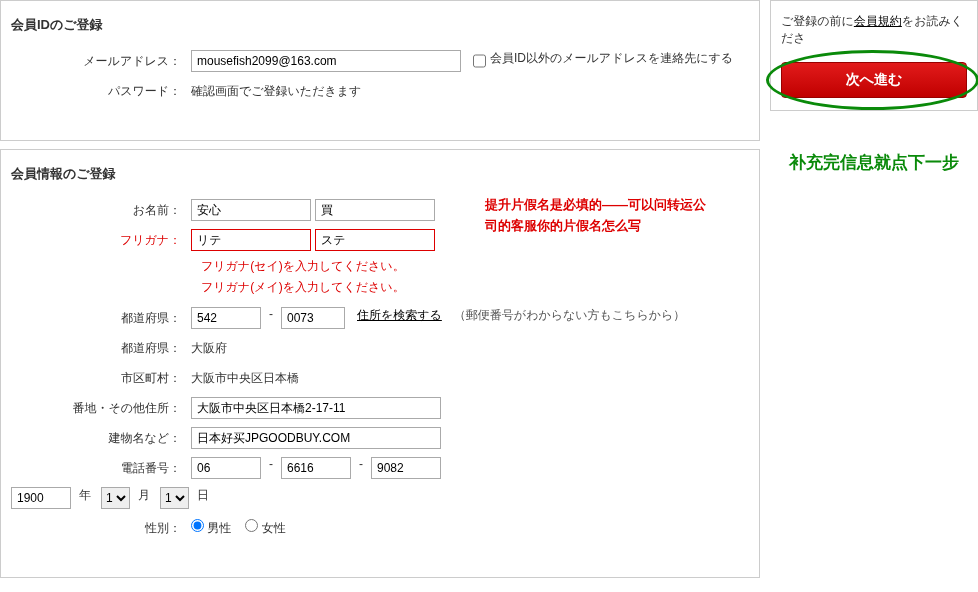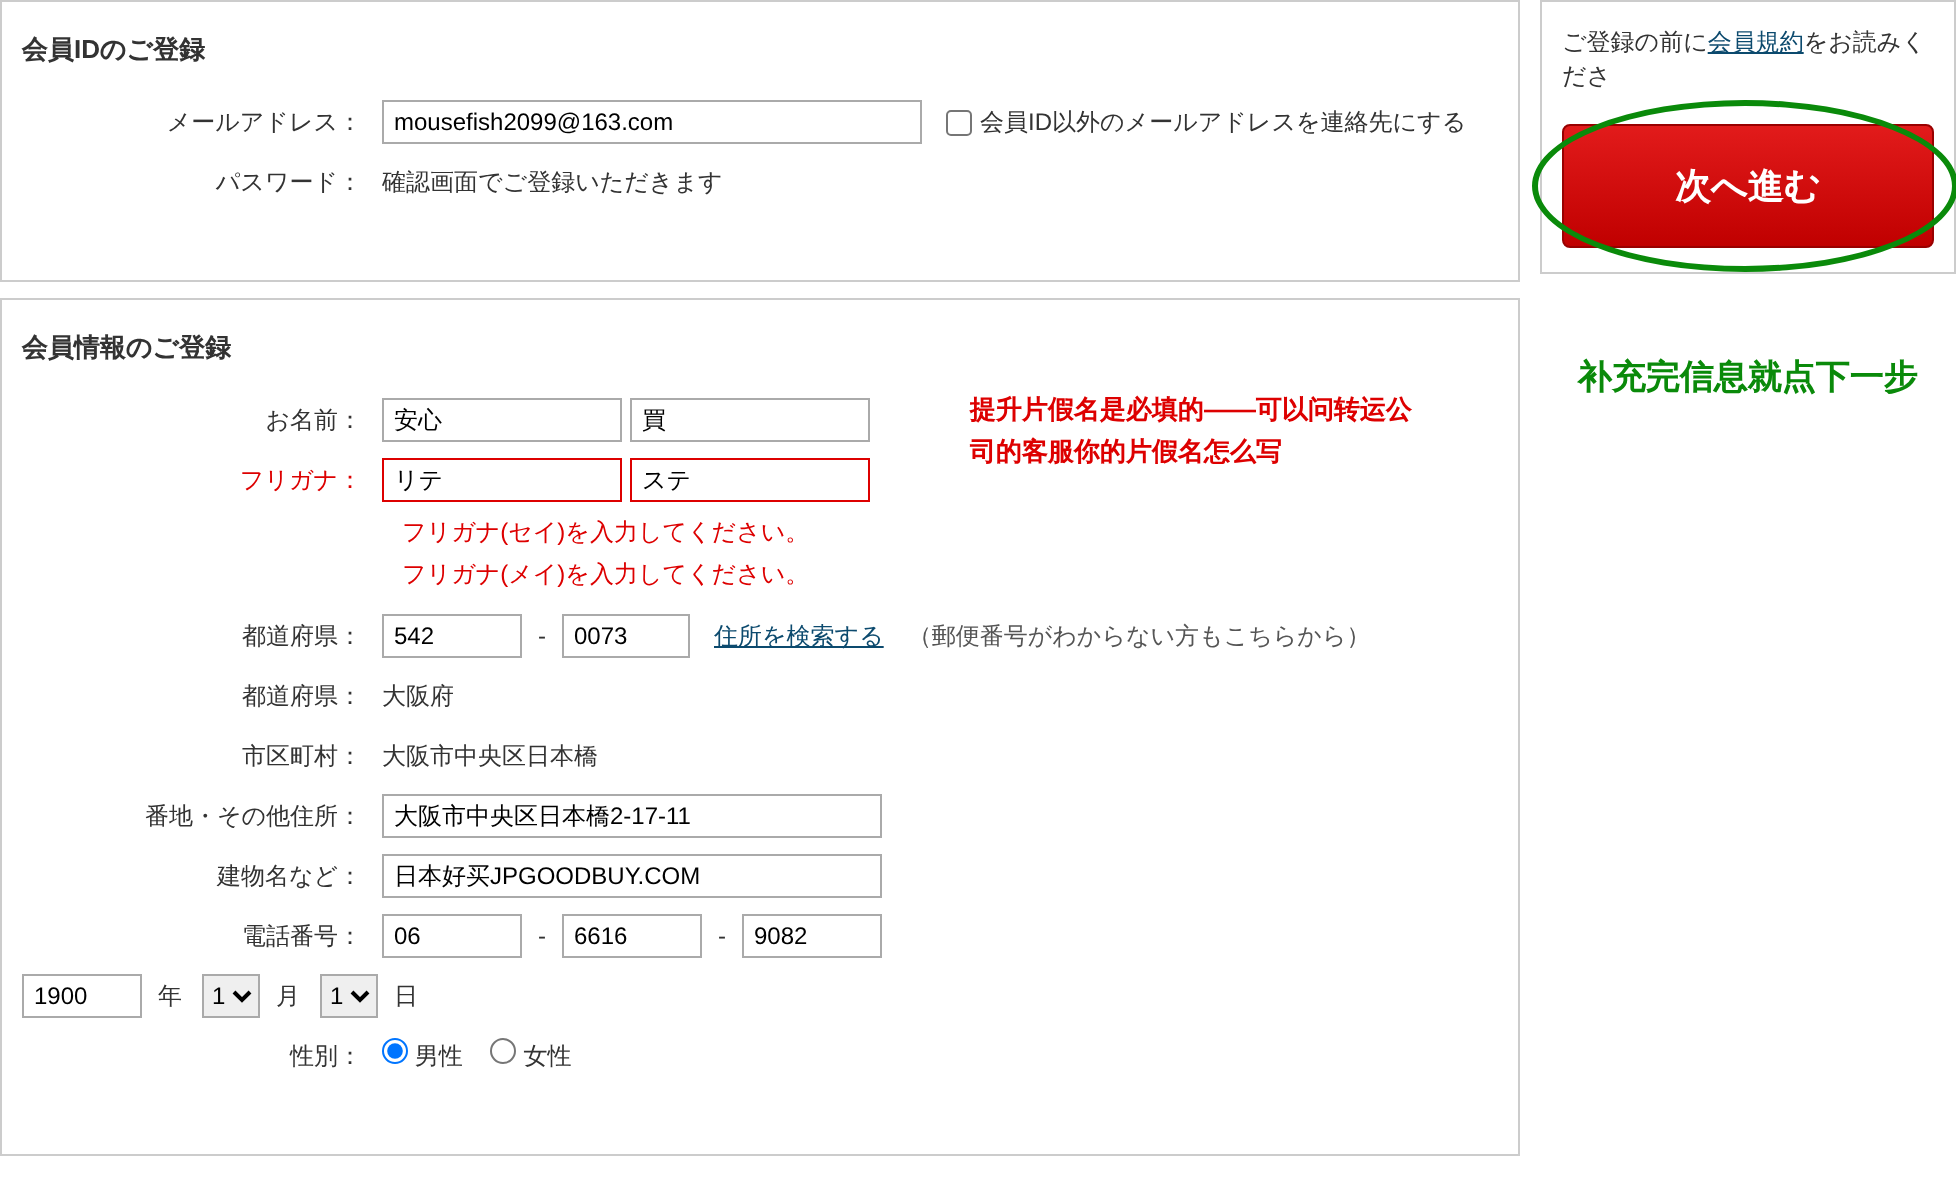--- a/index.html
+++ b/index.html
@@ -4,35 +4,35 @@
 <style>
 * { box-sizing: border-box; margin: 0; padding: 0; }
 body { font-family: "MS PGothic", Meiryo, sans-serif; font-size: 12px; color: #333; background: #fff; width: 978px; }
 .container { display: flex; }
 .left { width: 760px; }
 .right { flex: 1; padding-left: 10px; }
 .panel { border: 1px solid #ccc; padding: 15px 10px 31px 10px; margin-bottom: 8px; }
 .panel-title { font-size: 13px; font-weight: bold; margin-bottom: 15px; }
 .row { display: flex; align-items: center; margin-bottom: 6px; min-height: 24px; }
 .label { width: 180px; text-align: right; padding-right: 10px; font-size: 12px; }
-.value { flex: 1; display: flex; align-items: center; flex-wrap: wrap; gap: 4px; }
+.value { flex: 1; display: flex; flex-wrap: wrap; gap: 4px; }
 input[type=text] { border: 1px solid #aaa; padding: 3px 5px; font-size: 12px; height: 22px; }
 input.error { border: 1px solid #d00; }
 .errmsg { color: #d00; font-size: 12px; margin-left: 0; }
 .errblock { margin-left: 190px; margin-bottom: 4px; }
-.link { color: #0c4a6e; text-decoration: underline; cursor: pointer; }
+.link { color: #000000; text-decoration: underline; cursor: pointer; }
 .hint { color: #555; margin-left: 8px; }
 select { border: 1px solid #aaa; height: 22px; font-size: 12px; }
 .annotation-red { color: #d00; font-size: 13px; font-weight: bold; line-height: 1.6; }
 .annotation-green { color: #0a8a0a; font-size: 17px; font-weight: bold; text-align: center; margin-top: 40px; }
 .right-panel { border: 1px solid #ccc; padding: 12px 10px; }
 .right-top { font-size: 12px; margin-bottom: 15px; }
 .btn-wrap { position: relative; }
 .ellipse { position: absolute; inset: -12px -12px -12px -15px; border: 3px solid #0a8a0a; border-radius: 50%/50%; pointer-events: none; }
-.btn-next { display: block; width: 100%; background: linear-gradient(#e21b1b,#c00000); border: 1px solid #900; color: #fff; font-size: 18px; font-weight: bold; padding: 18px 0; border-radius: 4px; cursor: pointer; text-align: center; }
+.btn-next { display: block; width: 100%; background: linear-gradient(#e21b1b,#c00000); border: 1px solid #900; color: #fff; font-size: 14px; font-weight: bold; padding: 8px 0; border-radius: 4px; cursor: pointer; text-align: center; }
 .footer { padding: 10px 0 0 130px; }
 .footer-title { font-weight: bold; font-size: 12px; margin-bottom: 3px; }
 .footer-wrap { position: relative; margin-top: 25px; min-height: 55px; overflow: hidden; }
 .sep { margin: 0 4px; }
 .radiolbl { margin-right: 10px; }
 .annotation-pos { position: absolute; left: 485px; top: 195px; width: 250px; }
 .leftpos { position: relative; }
 </style>
 </head>
 <body>

